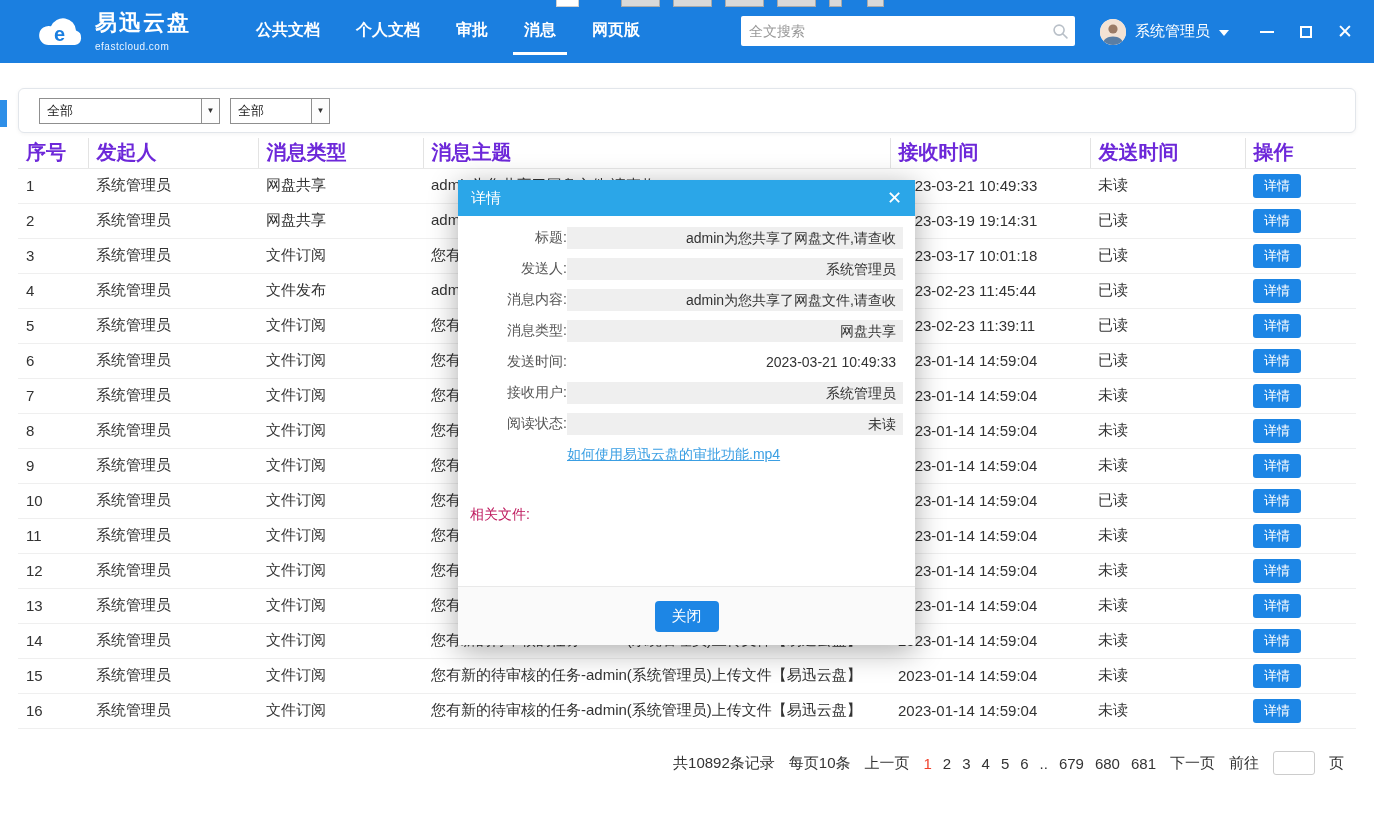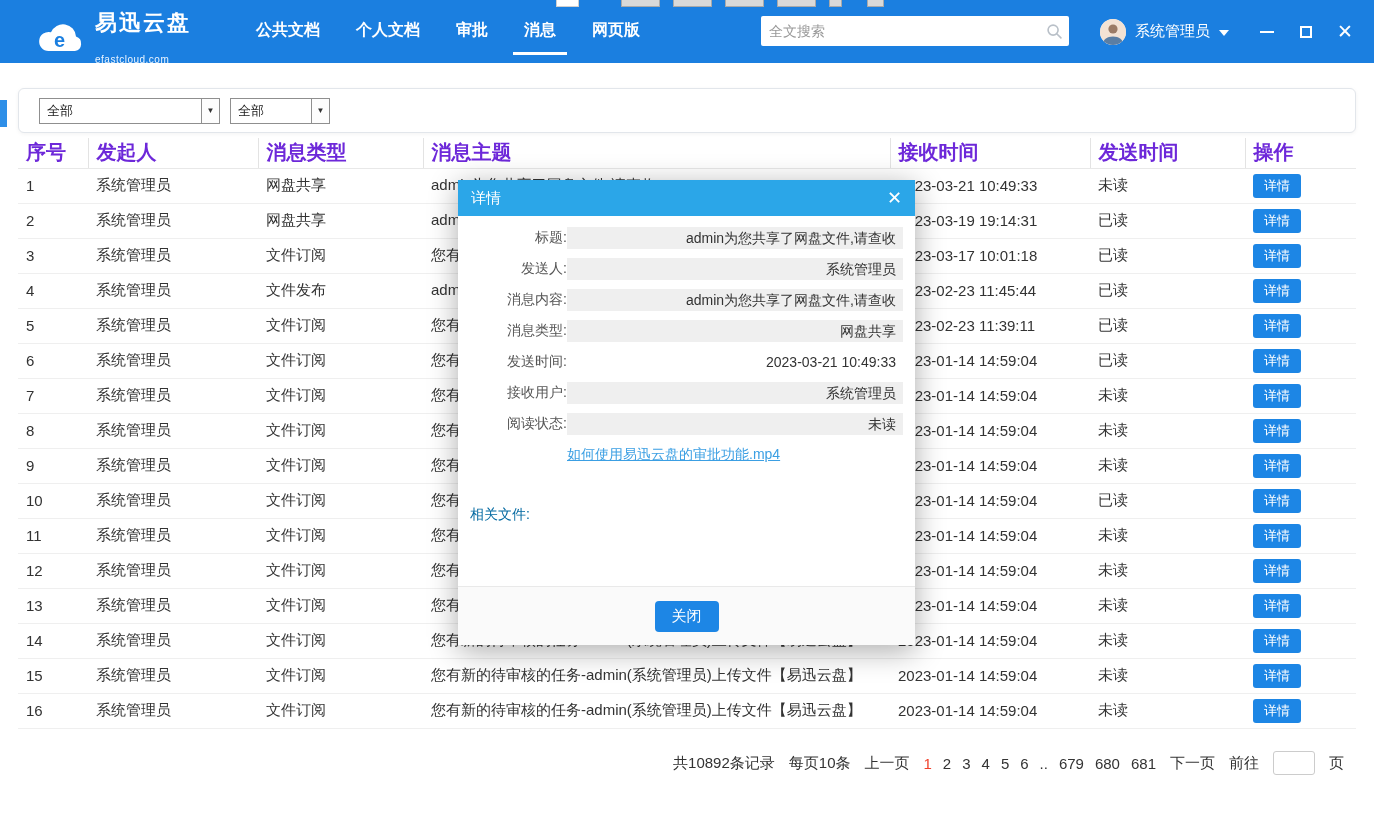--- a/index.html
+++ b/index.html
@@ -2,27 +2,27 @@
 <html><head>
 <meta charset="utf-8">
 <style>
   * { margin:0; padding:0; box-sizing:border-box; }
   body { font-family:"Liberation Sans","DejaVu Sans",sans-serif; background:#fff; }
   .app { position:relative; width:1374px; height:816px; background:#fff; overflow:hidden; }
 
   
   .topbar { position:absolute; left:0; top:0; width:1374px; height:63px; background:#1b7fe0; }
   .brand { position:absolute; left:34px; top:11px; display:flex; align-items:center; gap:7px; }
-  .brand-txt { display:flex; flex-direction:column; line-height:1.05;gap:13px; }
+  .brand-txt { display:flex; flex-direction:column; line-height:1.05; }
   .brand-name { color:#fff; font-size:22px; font-weight:700; letter-spacing:2px; }
   .brand-domain { color:#eaf4ff; font-size:10px; margin-top:8px; letter-spacing:.5px; }
   .nav { position:absolute; left:256px; top:0; height:63px; display:flex; gap:36px; }
   .nav-item { color:#fff; font-size:16px; font-weight:700; line-height:60px; cursor:pointer; position:relative; white-space:nowrap; }
   .nav-item.active::after { content:""; position:absolute; left:-11px; right:-11px; bottom:8px; height:3px; background:#fff; }
-  .search { position:absolute; left:741px; top:16px; width:308px; height:30px; background:#fff; border-radius:2px; display:flex; align-items:center;margin-left:20px; }
+  .search { position:absolute; left:741px; top:16px; width:334px; height:30px; background:#fff; border-radius:2px; display:flex; align-items:center; }
   .search input { flex:1; height:100%; border:0; outline:0; background:transparent; padding:0 8px; font-size:14px; color:#333; font-family:inherit; }
   .search input::placeholder { color:#999; }
   .search-icon { width:30px; display:flex; justify-content:center; align-items:center; cursor:pointer; }
   .userbox { position:absolute; left:1100px; top:0; height:63px; display:flex; align-items:center; gap:9px; }
   .avatar { width:26px; height:26px; border-radius:50%; overflow:hidden; background:#e9f1f9; flex:none; }
   .user-name { color:#fff; font-size:15px; white-space:nowrap; }
   .caret { width:0; height:0; border-left:5px solid transparent; border-right:5px solid transparent; border-top:6px solid #fff; margin-top:2px; cursor:pointer; }
   .winctl { position:absolute; right:20px; top:0; height:63px; display:flex; align-items:center; gap:21px; }
   .wbtn { cursor:pointer; color:#fff; display:flex; align-items:center; justify-content:center; width:18px; height:18px; }
   .ic-min { width:14px; height:2px; background:#fff; }
@@ -61,21 +61,21 @@
   .modal { position:absolute; left:458px; top:180px; width:457px; height:465px; background:#fff; box-shadow:0 6px 28px rgba(0,0,0,.33); z-index:20; }
   .modal-header { height:36px; background:#2ba6e8; display:flex; align-items:center; justify-content:space-between; padding:0 13px; }
   .modal-title { color:#fff; font-size:15px; }
   .modal-close { color:#fff; font-size:18px; line-height:1; cursor:pointer; }
   .modal-body { padding:11px 12px 0;text-align:right; }
   .field { display:flex; align-items:center; margin-bottom:9px; }
   .f-lbl { width:97px; flex:none; font-size:14px; color:#555; }
   .f-val { flex:1; height:22px; line-height:22px; background:#efefef; font-size:14px; color:#333; padding:0 7px; white-space:nowrap; overflow:hidden; }
   .f-val.plain { background:transparent; }
   .file-sec { position:relative; height:148px; }
-  .file-lbl { position:absolute; left:0; top:62px; font-size:14px; color:#0369a1; }
+  .file-lbl { position:absolute; left:0; top:62px; font-size:14px; color:#be185d; }
   .file-link { position:absolute; left:97px; top:2px; font-size:14px; color:#3b9fe3; text-decoration:underline; cursor:pointer; }
   .modal-footer { position:absolute; left:0; bottom:0; width:100%; height:59px; background:#fafafa; border-top:1px solid #e9e9e9; display:flex; align-items:center; justify-content:center; }
   .close-btn { background:#1d86e5; color:#fff; border:0; border-radius:4px; font-size:15px; padding:6px 17px; cursor:pointer; font-family:inherit; }
 </style>
 </head>
 <body>
 
 <div class="app">
 
   <div class="topbar">

